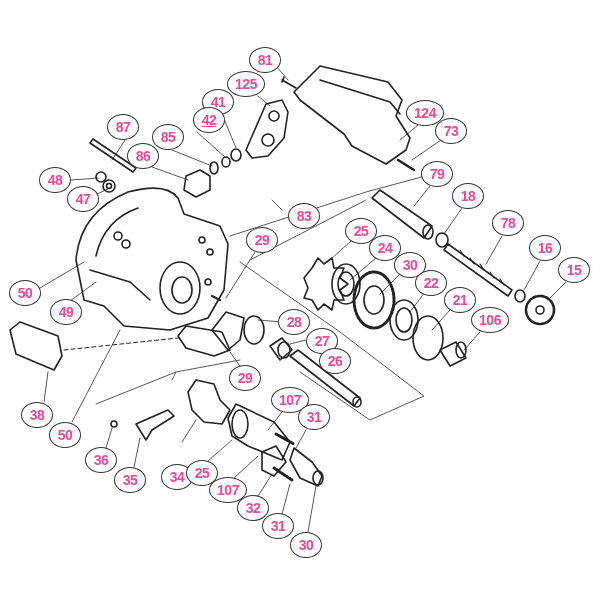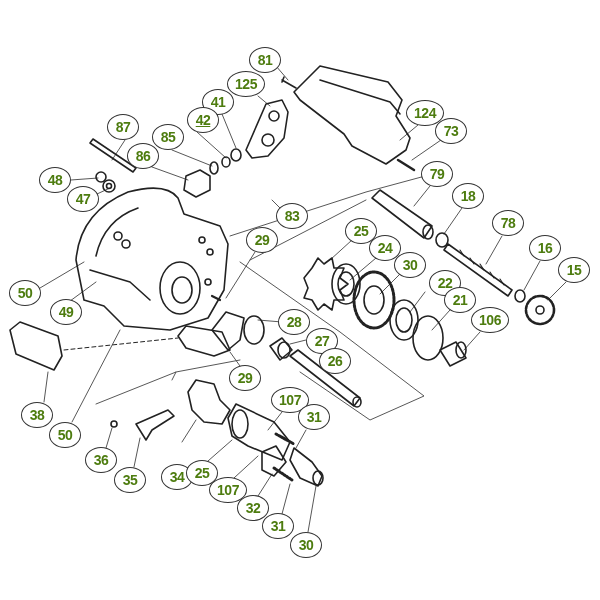--- a/index.html
+++ b/index.html
@@ -6,21 +6,21 @@
   .canvas { position: relative; width: 600px; height: 600px; background: #ffffff; overflow: hidden; }
   svg.parts { position: absolute; left: 0; top: 0; width: 600px; height: 600px; }
   .callout {
     position: absolute;
     height: 26px;
     border: 1.4px solid #333;
     border-radius: 50%;
     background: #fff;
     display: flex; align-items: center; justify-content: center;
     font-family: "Liberation Sans", sans-serif;
-    font-size: 14px; font-weight: bold; color: #4d7c0f;
+    font-size: 14px; font-weight: bold; color: #ec4899;
     letter-spacing: -0.5px;
     transform: translate(-50%, -50%);
     box-sizing: border-box;
   }
   .callout.w2 { width: 32px; }
   .callout.w3 { width: 38px; }
 </style>
 </head>
 <body>
 
@@ -174,39 +174,39 @@
     <path d="M274 468 L 292 480" stroke-dasharray="1.5 1.5" stroke-width="3"></path>
 
     <path d="M294 448 L 312 462 L 322 476 L 318 486 L 300 478 L 290 460 Z"></path>
     <ellipse cx="318" cy="478" rx="5" ry="7"></ellipse>
   </svg>
 
   <div id="callout-layer">
       <div class="callout w2" style="left: 265px; top: 60px;">81</div>
       <div class="callout w3" style="left: 246px; top: 84px;">125</div>
       <div class="callout w2" style="left: 218px; top: 102px;">41</div>
-      <div class="callout w2" style="left: 203px; top: 120px; text-decoration: underline;">42</div>
+      <div class="callout w2" style="left: 209px; top: 120px; text-decoration: underline;">42</div>
       <div class="callout w2" style="left: 168px; top: 137px;">85</div>
       <div class="callout w2" style="left: 143px; top: 156px;">86</div>
       <div class="callout w2" style="left: 123px; top: 127px;">87</div>
       <div class="callout w2" style="left: 55px; top: 180px;">48</div>
       <div class="callout w2" style="left: 83px; top: 199px;">47</div>
       <div class="callout w3" style="left: 425px; top: 113px;">124</div>
       <div class="callout w2" style="left: 451px; top: 131px;">73</div>
       <div class="callout w2" style="left: 437px; top: 174px;">79</div>
       <div class="callout w2" style="left: 468px; top: 196px;">18</div>
       <div class="callout w2" style="left: 508px; top: 223px;">78</div>
       <div class="callout w2" style="left: 545px; top: 248px;">16</div>
       <div class="callout w2" style="left: 574px; top: 270px;">15</div>
-      <div class="callout w2" style="left: 292px; top: 216px; text-align: center;">83</div>
+      <div class="callout w2" style="left: 304px; top: 216px; text-align: center;">83</div>
       <div class="callout w2" style="left: 262px; top: 240px;">29</div>
       <div class="callout w2" style="left: 361px; top: 231px;">25</div>
       <div class="callout w2" style="left: 385px; top: 248px;">24</div>
       <div class="callout w2" style="left: 410px; top: 265px;">30</div>
-      <div class="callout w2" style="left: 445px; top: 283px;">22</div>
+      <div class="callout w2" style="left: 431px; top: 283px;">22</div>
       <div class="callout w2" style="left: 460px; top: 300px;">21</div>
       <div class="callout w3" style="left: 490px; top: 320px;">106</div>
       <div class="callout w2" style="left: 25px; top: 293px;">50</div>
       <div class="callout w2" style="left: 66px; top: 312px;">49</div>
       <div class="callout w2" style="left: 294px; top: 322px;">28</div>
       <div class="callout w2" style="left: 322px; top: 341px;">27</div>
       <div class="callout w2" style="left: 335px; top: 361px;">26</div>
       <div class="callout w2" style="left: 245px; top: 378px;">29</div>
       <div class="callout w2" style="left: 37px; top: 415px;">38</div>
       <div class="callout w2" style="left: 65px; top: 435px;">50</div>

